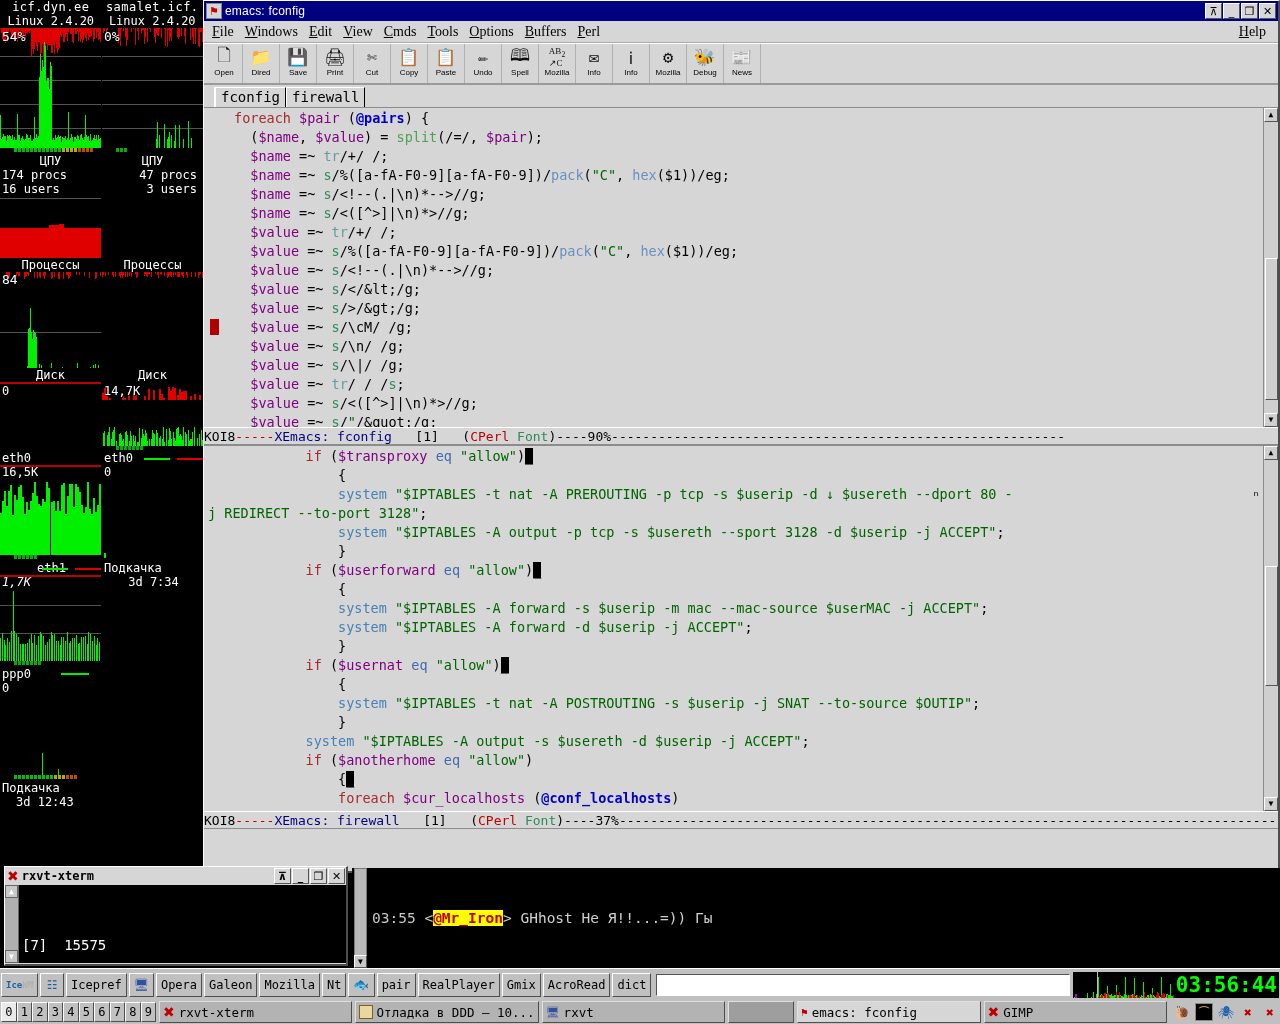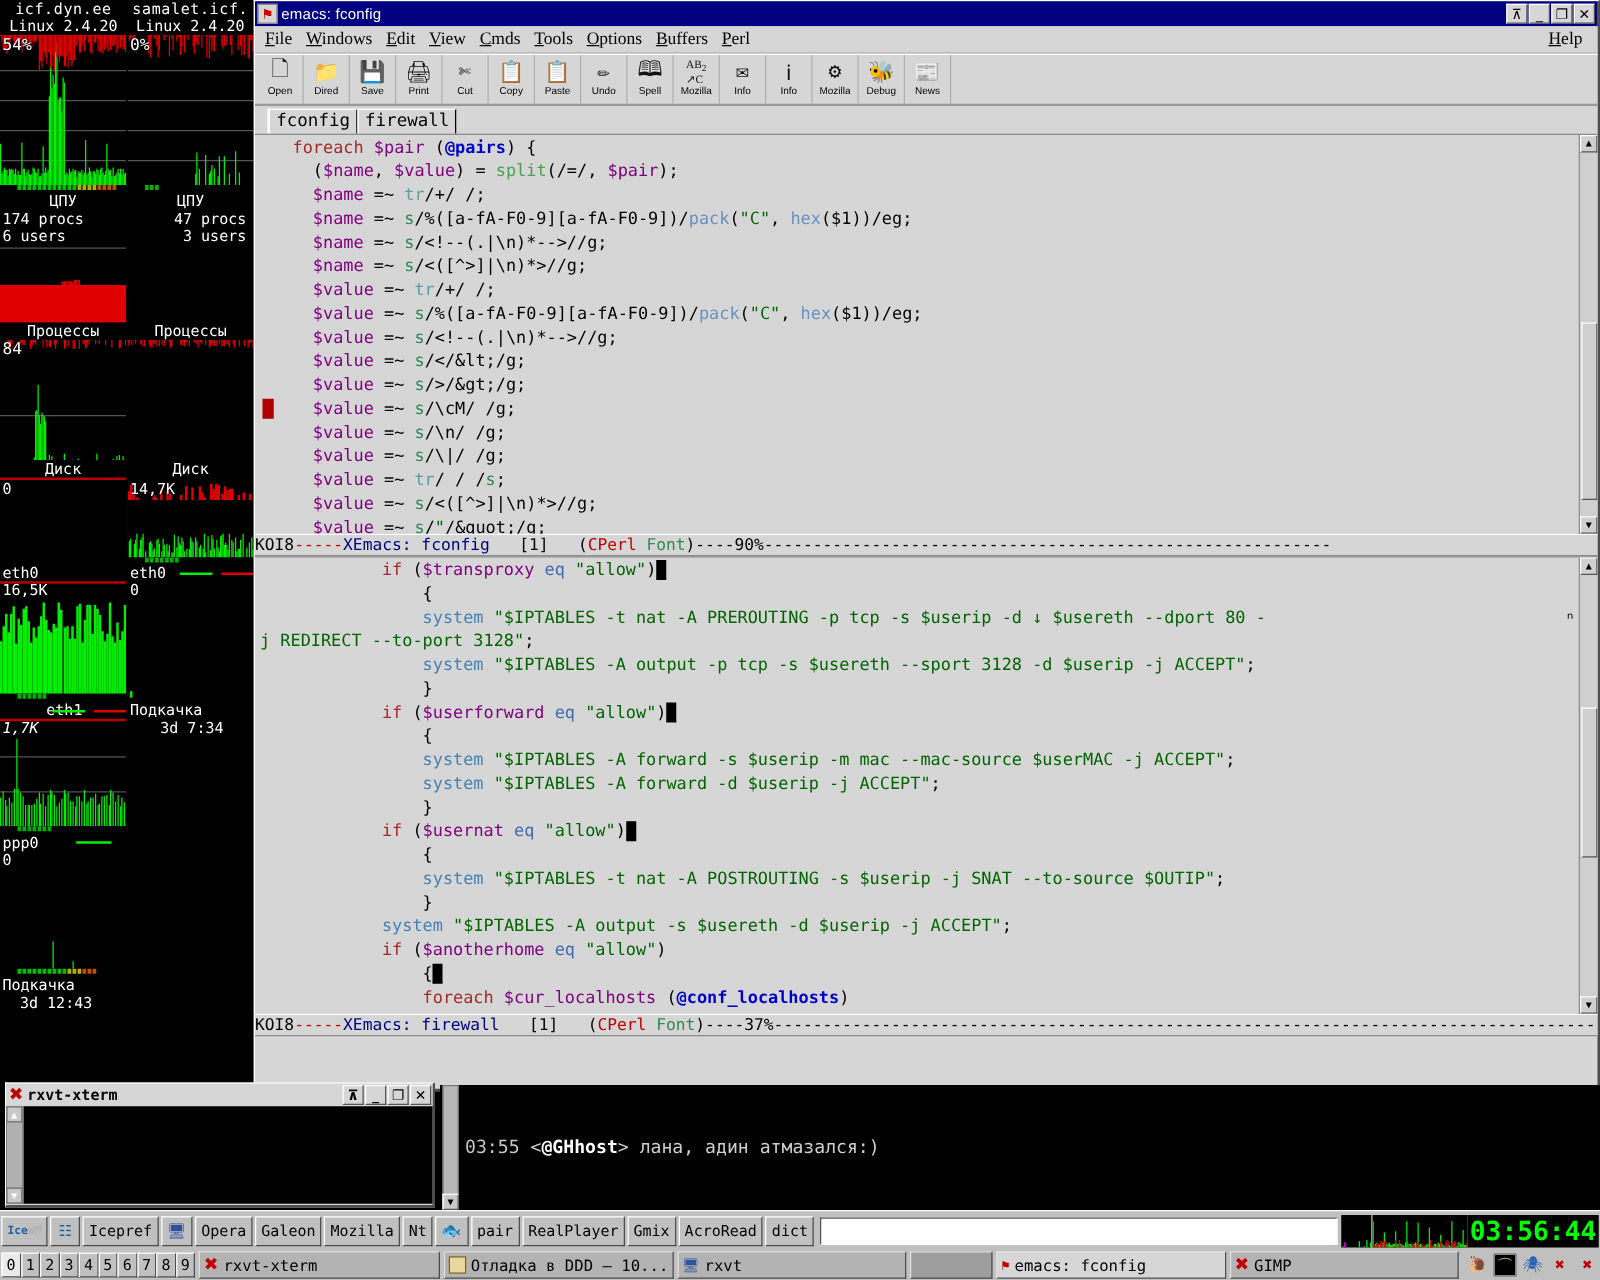--- a/index.html
+++ b/index.html
@@ -602,21 +602,21 @@
         </div>
     </div>
     <div style="display:flex;">
       <div class="mon-label" style="width:101px;">ЦПУ</div>
       <div style="width:1px;"></div>
       <div class="mon-label" style="width:101px;">ЦПУ</div>
     </div>
     <div style="display:flex;">
       <div style="width:101px;">
         <div class="mon-val">174  procs</div>
-        <div class="mon-val">6  users</div>
+        <div class="mon-val">16  users</div>
       </div>
       <div style="width:1px;"></div>
       <div style="width:101px;">
         <div class="mon-val r">47  procs</div>
         <div class="mon-val r">3  users</div>
       </div>
     </div>
 
     <div class="mon-cols" style="height:62px;">
       <div class="graph" id="proc-left" style="position:absolute;left:0;top:0;height:62px;">
@@ -1381,32 +1381,34 @@
         <span class="tb-btn">_</span>
         <span class="tb-btn">❐</span>
         <span class="tb-btn">✕</span>
       </span>
     </div>
     <div class="term-body" style="height:78px;padding-left:17px;padding-top:1px;">
       <div class="term-sb">
         <div style="position:absolute;left:0;top:0;width:13px;height:13px;background:#c8c8c8;border:1px solid #666;font-size:8px;text-align:center;line-height:11px;">▲</div>
         <div style="position:absolute;left:0;bottom:0;width:13px;height:13px;background:#c8c8c8;border:1px solid #666;font-size:8px;text-align:center;line-height:11px;">▼</div>
       </div>
+      <div>[7]  15575</div>
       
       
       
     </div>
   </div>
 
   <div id="irc">
     <div class="irc-sb">
       <div class="trough"></div>
       <div class="down">▼</div>
     </div>
     <div class="irc-lines">
+      <div><span class="irc-time">03:55</span> &lt;<span class="nick-hl">@Mr_Iron</span>&gt; <span>GHhost Не Я!!...=)) Гы</span></div>
       <div><span class="irc-time">03:55</span> &lt;<span class="nick-b">@GHhost</span>&gt; <span>лана, адин атмазался:)</span></div>
       
       
       
     </div>
   </div>
 
   <div id="taskbar">
     <div class="launch" style="min-width:30px;">
       <span style="font-size:9px;color:#2060a0;font-weight:bold;">Ice<i style="color:#b0b0b0;">WM</i></span>

